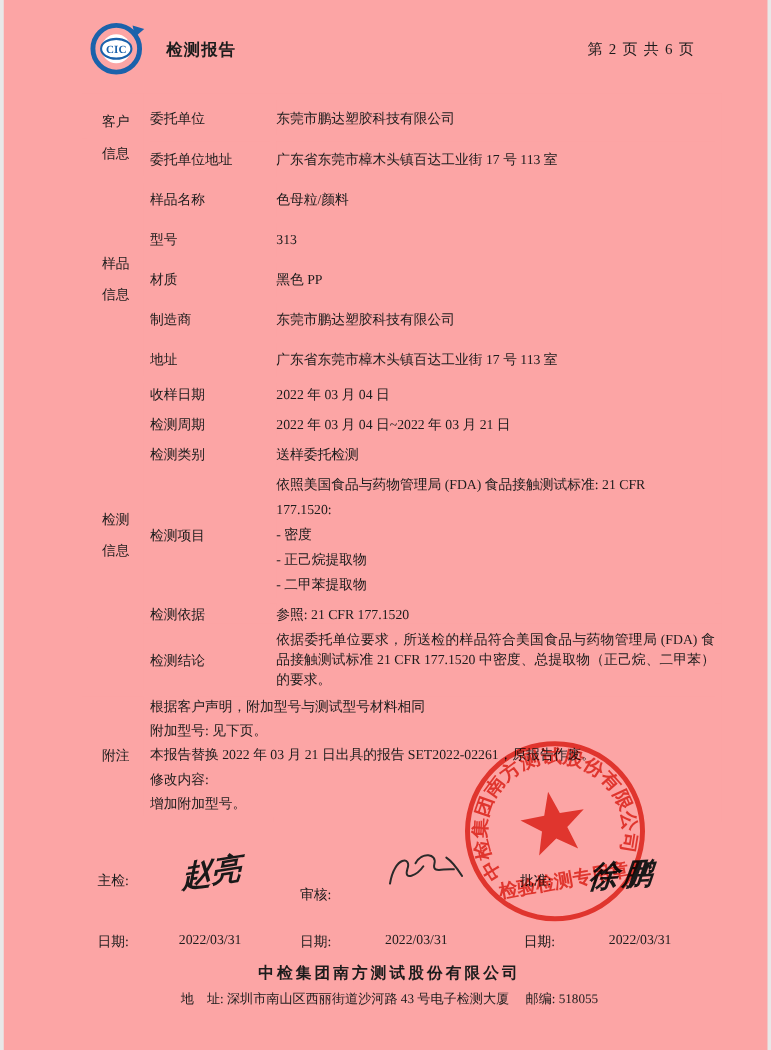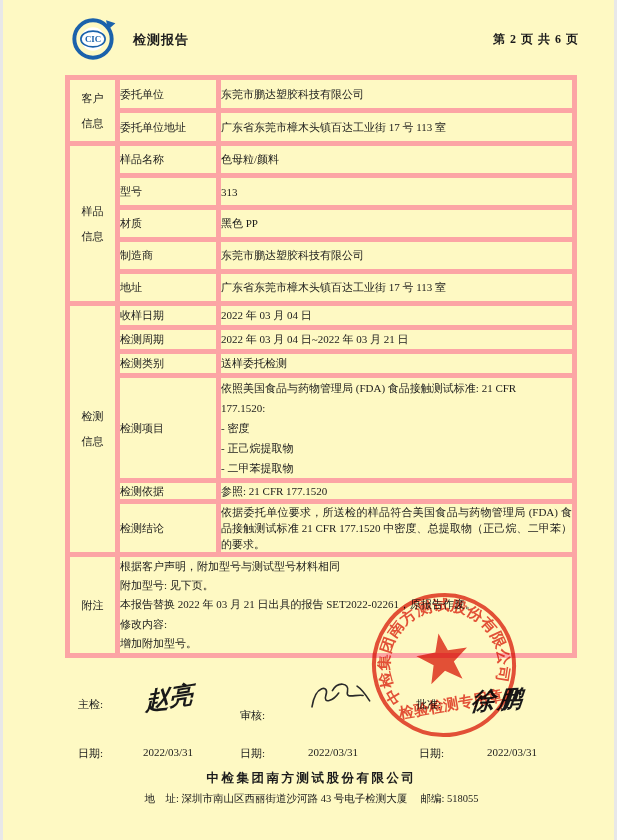--- a/index.html
+++ b/index.html
@@ -1,24 +1,24 @@
 <!DOCTYPE html>
 <html><head>
 <meta charset="utf-8">
 <style>
   html,body{margin:0;padding:0;background:#e8e8e8;}
   .page{
-    position:relative;width:611px;height:840px;margin:0 auto;background:#fef9c3;
+    position:relative;width:611px;height:840px;margin:0 auto;background:#fca5a5;
     font-family:"Liberation Serif","DejaVu Serif",serif;color:#1c1c1c;overflow:hidden;
   }
   
   .logo{position:absolute;left:62px;top:13px;width:56px;height:52px;}
   .hdr-title{position:absolute;left:130px;top:31px;font-size:13px;font-weight:bold;letter-spacing:1px;}
   .hdr-no{position:absolute;left:237px;top:31px;font-size:12px;font-weight:bold;}
-  .hdr-page{position:absolute;left:490px;top:31px;font-size:12px;font-weight:bold;letter-spacing:1px;}
+  .hdr-page{position:absolute;left:467px;top:31px;font-size:12px;font-weight:normal;letter-spacing:1px;}
   
   table.info{
     position:absolute;left:62px;top:75px;width:492px;border-collapse:collapse;table-layout:fixed;
   }
   table.info td{border:5px solid #fca5a5;font-size:11px;vertical-align:middle;padding:0;}
   td.cat{width:45px;text-align:center;line-height:25px;}
   td.lbl{width:96px;padding-left:12px;}
   td.val{width:351px;padding-left:12px;}
   td.multi{padding-top:3px;padding-bottom:2px;padding-right:8px;}
   td.multi div{line-height:20px;}

